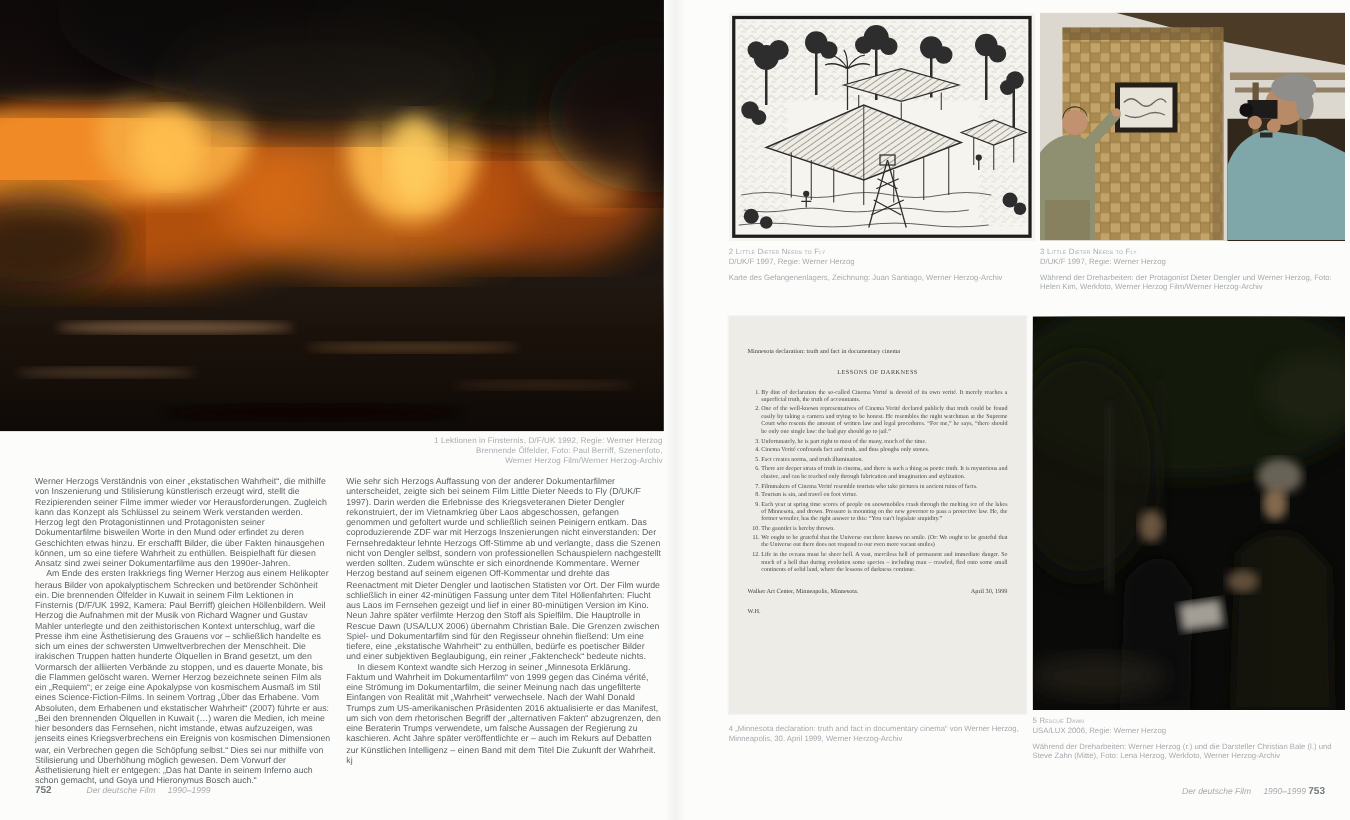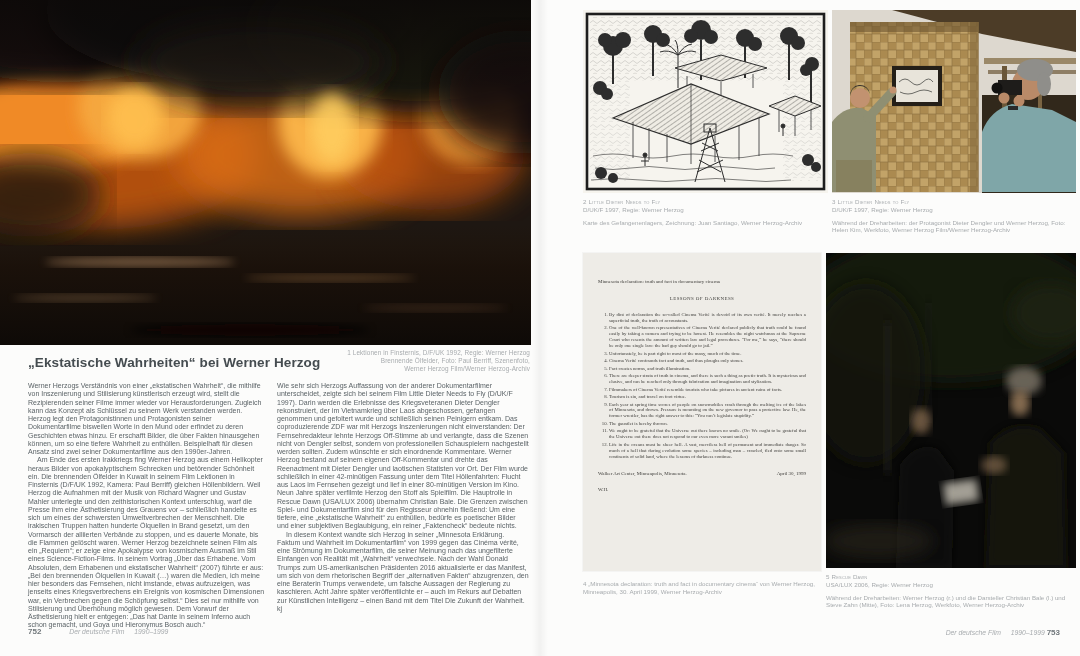--- a/index.html
+++ b/index.html
@@ -110,21 +110,20 @@
       <ellipse cx="250" cy="330" rx="120" ry="6" fill="#070504" opacity=".8" filter="url(#b4)"></ellipse>
     </svg>
   </div>
 
   <div class="cap1">
     <div>1 Lektionen in Finsternis, D/F/UK 1992, Regie: Werner Herzog</div>
     <div>Brennende Ölfelder, Foto: Paul Berriff, Szenenfoto,</div>
     <div>Werner Herzog Film/Werner Herzog-Archiv</div>
   </div>
 
-  <h1 class="heading">„Ekstatische Wahrheiten“ bei Werner Herzog</h1>
 
   <div class="columns">
     <div class="col col-1">
       <p>Werner Herzogs Verständnis von einer „ekstatischen Wahrheit“, die mithilfe von Inszenierung und Stilisierung künstlerisch erzeugt wird, stellt die Rezipierenden seiner Filme immer wieder vor Herausforderungen. Zugleich kann das Konzept als Schlüssel zu seinem Werk verstanden werden. Herzog legt den Protagonistinnen und Protagonisten seiner Dokumentarfilme bisweilen Worte in den Mund oder erfindet zu deren Geschichten etwas hinzu. Er erschafft Bilder, die über Fakten hinausgehen können, um so eine tiefere Wahrheit zu enthüllen. Beispielhaft für diesen Ansatz sind zwei seiner Dokumentarfilme aus den 1990er-Jahren.</p>
       <p>Am Ende des ersten Irakkriegs fing Werner Herzog aus einem Helikopter heraus Bilder von apokalyptischem Schrecken und betörender Schönheit ein. Die brennenden Ölfelder in Kuwait in seinem Film Lektionen in Finsternis (D/F/UK 1992, Kamera: Paul Berriff) gleichen Höllenbildern. Weil Herzog die Aufnahmen mit der Musik von Richard Wagner und Gustav Mahler unterlegte und den zeithistorischen Kontext unterschlug, warf die Presse ihm eine Ästhetisierung des Grauens vor – schließlich handelte es sich um eines der schwersten Umweltverbrechen der Menschheit. Die irakischen Truppen hatten hunderte Ölquellen in Brand gesetzt, um den Vormarsch der alliierten Verbände zu stoppen, und es dauerte Monate, bis die Flammen gelöscht waren. Werner Herzog bezeichnete seinen Film als ein „Requiem“; er zeige eine Apokalypse von kosmischem Ausmaß im Stil eines Science-Fiction-Films. In seinem Vortrag „Über das Erhabene. Vom Absoluten, dem Erhabenen und ekstatischer Wahrheit“ (2007) führte er aus: „Bei den brennenden Ölquellen in Kuwait (…) waren die Medien, ich meine hier besonders das Fernsehen, nicht imstande, etwas aufzuzeigen, was jenseits eines Kriegsverbrechens ein Ereignis von kosmischen Dimensionen war, ein Verbrechen gegen die Schöpfung selbst.“ Dies sei nur mithilfe von Stilisierung und Überhöhung möglich gewesen. Dem Vorwurf der Ästhetisierung hielt er entgegen: „Das hat Dante in seinem Inferno auch schon gemacht, und Goya und Hieronymus Bosch auch.“</p>
     </div>
     <div class="col col-2">
       <p>Wie sehr sich Herzogs Auffassung von der anderer Dokumentarfilmer unterscheidet, zeigte sich bei seinem Film Little Dieter Needs to Fly (D/UK/F 1997). Darin werden die Erlebnisse des Kriegsveteranen Dieter Dengler rekonstruiert, der im Vietnamkrieg über Laos abgeschossen, gefangen genommen und gefoltert wurde und schließlich seinen Peinigern entkam. Das coproduzierende ZDF war mit Herzogs Inszenierungen nicht einverstanden: Der Fernsehredakteur lehnte Herzogs Off-Stimme ab und verlangte, dass die Szenen nicht von Dengler selbst, sondern von professionellen Schauspielern nachgestellt werden sollten. Zudem wünschte er sich einordnende Kommentare. Werner Herzog bestand auf seinem eigenen Off-Kommentar und drehte das Reenactment mit Dieter Dengler und laotischen Statisten vor Ort. Der Film wurde schließlich in einer 42-minütigen Fassung unter dem Titel Höllenfahrten: Flucht aus Laos im Fernsehen gezeigt und lief in einer 80-minütigen Version im Kino. Neun Jahre später verfilmte Herzog den Stoff als Spielfilm. Die Hauptrolle in Rescue Dawn (USA/LUX 2006) übernahm Christian Bale. Die Grenzen zwischen Spiel- und Dokumentarfilm sind für den Regisseur ohnehin fließend: Um eine tiefere, eine „ekstatische Wahrheit“ zu enthüllen, bedürfe es poetischer Bilder und einer subjektiven Beglaubigung, ein reiner „Faktencheck“ bedeute nichts.</p>
       <p>In diesem Kontext wandte sich Herzog in seiner „Minnesota Erklärung. Faktum und Wahrheit im Dokumentarfilm“ von 1999 gegen das Cinéma vérité, eine Strömung im Dokumentarfilm, die seiner Meinung nach das ungefilterte Einfangen von Realität mit „Wahrheit“ verwechsele. Nach der Wahl Donald Trumps zum US-amerikanischen Präsidenten 2016 aktualisierte er das Manifest, um sich von dem rhetorischen Begriff der „alternativen Fakten“ abzugrenzen, den eine Beraterin Trumps verwendete, um falsche Aussagen der Regierung zu kaschieren. Acht Jahre später veröffentlichte er – auch im Rekurs auf Debatten zur Künstlichen Intelligenz – einen Band mit dem Titel Die Zukunft der Wahrheit. kj</p>
     </div>

